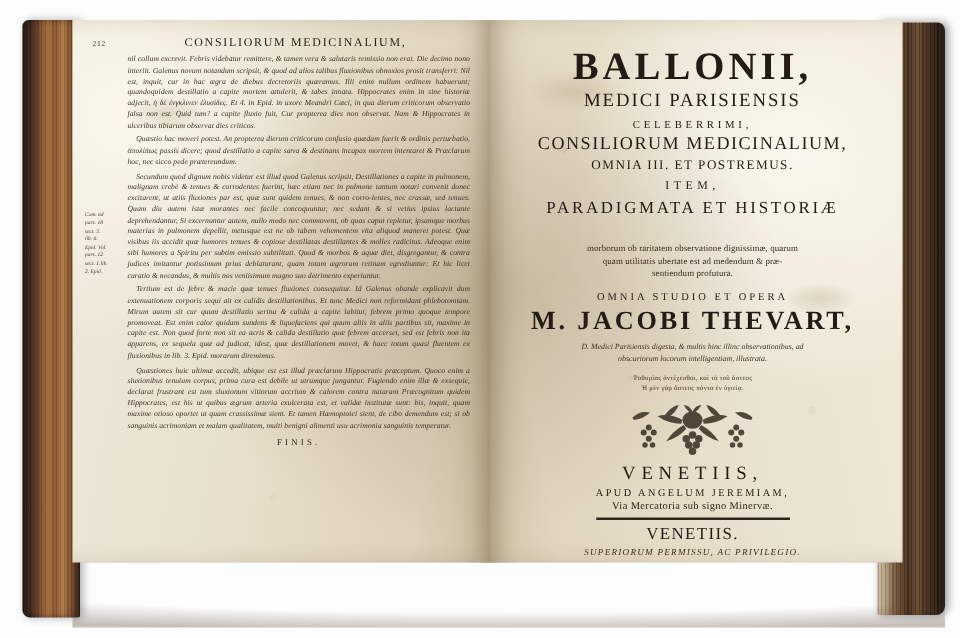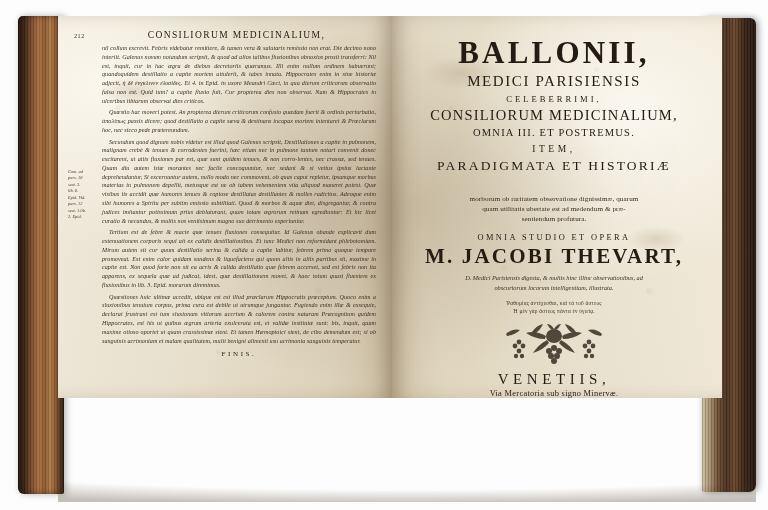--- a/index.html
+++ b/index.html
@@ -22,21 +22,21 @@
   .fore-right{position:absolute;right:4px;top:12px;width:54px;height:474px;
     background:linear-gradient(90deg,#cdbfa6 0%,#b39c7c 12%,#6d4d2f 30%,#4a3020 46%,
       #6b482c 60%,#3a2517 78%,#23150d 100%);
     border-radius:2px 6px 7px 2px;
     box-shadow:2px 0 7px rgba(0,0,0,.40);}
   .fore-right:after{content:"";position:absolute;inset:0;
     background:repeating-linear-gradient(90deg,rgba(0,0,0,.28) 0 1px,rgba(255,255,255,.07) 1px 3px);
     border-radius:2px 6px 7px 2px;opacity:.6;}
 
   
-  .leaf{position:absolute;top:10px;height:382px;background:#e9e1cf;overflow:hidden;}
+  .leaf{position:absolute;top:10px;height:434px;background:#e9e1cf;overflow:hidden;}
   .leaf-left{left:50px;width:334px;
     background:
       radial-gradient(130% 95% at 88% 50%, rgba(120,96,62,.26) 0%, rgba(120,96,62,0) 48%),
       radial-gradient(80% 70% at 12% 18%, rgba(255,252,244,.75) 0%, rgba(255,252,244,0) 60%),
       linear-gradient(100deg,#efe9da 0%,#e9e1cf 42%,#ddd2bb 84%,#cdbfa3 100%);
     box-shadow:inset -14px 0 22px -10px rgba(90,68,40,.48);}
   .leaf-right{left:384px;width:330px;
     background:
       radial-gradient(130% 95% at 8% 50%, rgba(120,96,62,.24) 0%, rgba(120,96,62,0) 46%),
       radial-gradient(85% 70% at 72% 26%, rgba(255,253,247,.80) 0%, rgba(255,253,247,0) 62%),
@@ -216,21 +216,23 @@
               </g>
               <path d="M12 14 q6-6 14-4 q-5 5-13 6z"></path>
               <path d="M108 14 q-6-6-14-4 q5 5 13 6z"></path>
               <path d="M38 12 q5-7 11-8 q-3 7-9 10z"></path>
               <path d="M82 12 q-5-7-11-8 q3 7 9 10z"></path>
             </g>
           </svg>
         </div>
 
         <div class="t-city">VENETIIS,</div>
+        <div class="t-pub">APUD ANGELUM JEREMIAM,</div>
         <div class="t-addr">Via Mercatoria sub signo Minervæ.</div>
         <div class="rule"></div>
         <div class="t-year">VENETIIS.</div>
+        <div class="t-priv">SUPERIORUM PERMISSU, AC PRIVILEGIO.</div>
       </div>
     </div>
 
     <div class="bottom-curve"></div>
   </div>
 </div>
 
 </body></html>

